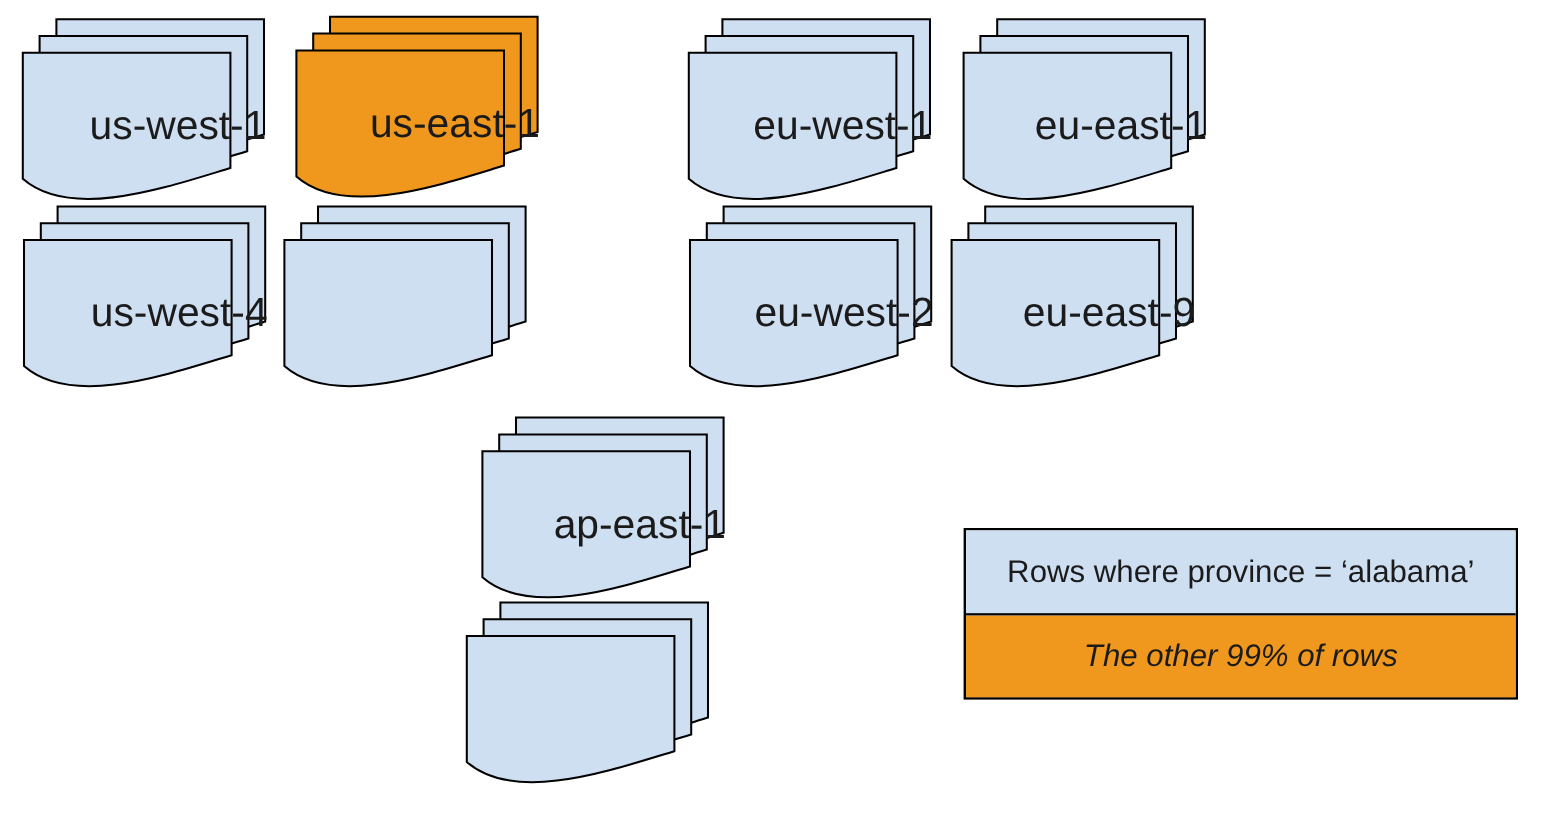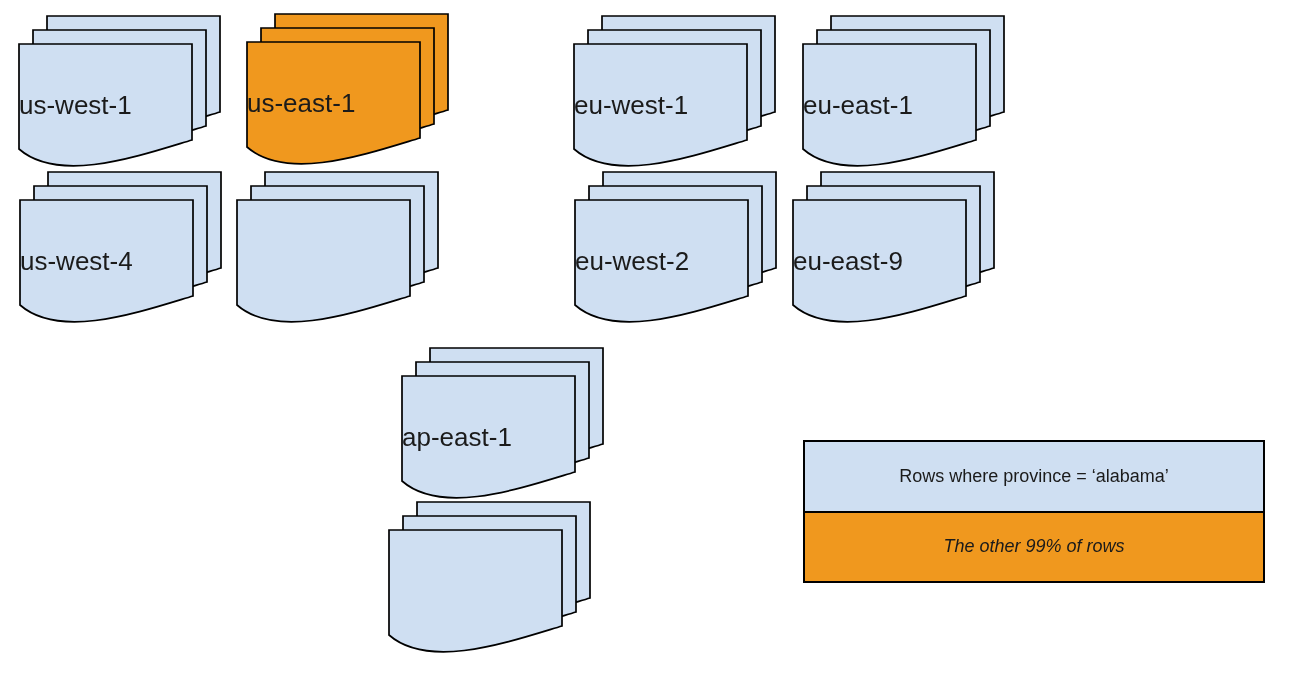--- a/index.html
+++ b/index.html
@@ -41,43 +41,43 @@
   .stack.highlighted use {
     fill: var(--highlight-fill);
   }
   .stack-label {
     position: absolute;
     left: 0;
     top: 75px;
     width: 100%;
     height: 28px;
     line-height: 28px;
-    text-align: left;
-    font-size: 26px;
+    text-align: right;
+    font-size: 34px;
     white-space: nowrap;
     pointer-events: none;
   }
 
   
   .legend {
     position: absolute;
     left: 803px;
     top: 440px;
     width: 462px;
     height: 143px;
     border: 2px solid var(--stroke);
     display: flex;
     flex-direction: column;
   }
   .legend-row {
     flex: 1 1 0;
     display: flex;
     align-items: center;
     justify-content: center;
-    font-size: 18px;
+    font-size: 26px;
     white-space: nowrap;
   }
   .legend-row.blue {
     background: var(--doc-fill);
     border-bottom: 2px solid var(--stroke);
   }
   .legend-row.orange {
     background: var(--highlight-fill);
     font-style: italic;
   }

